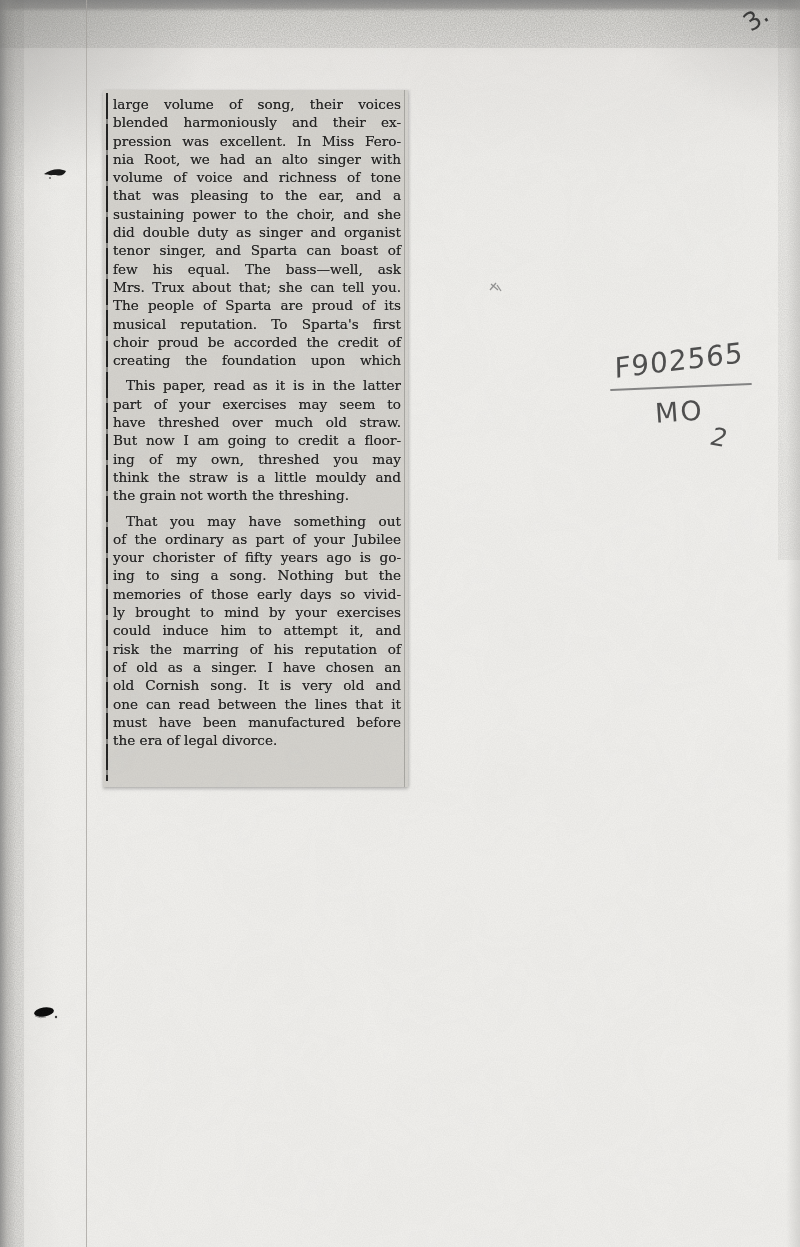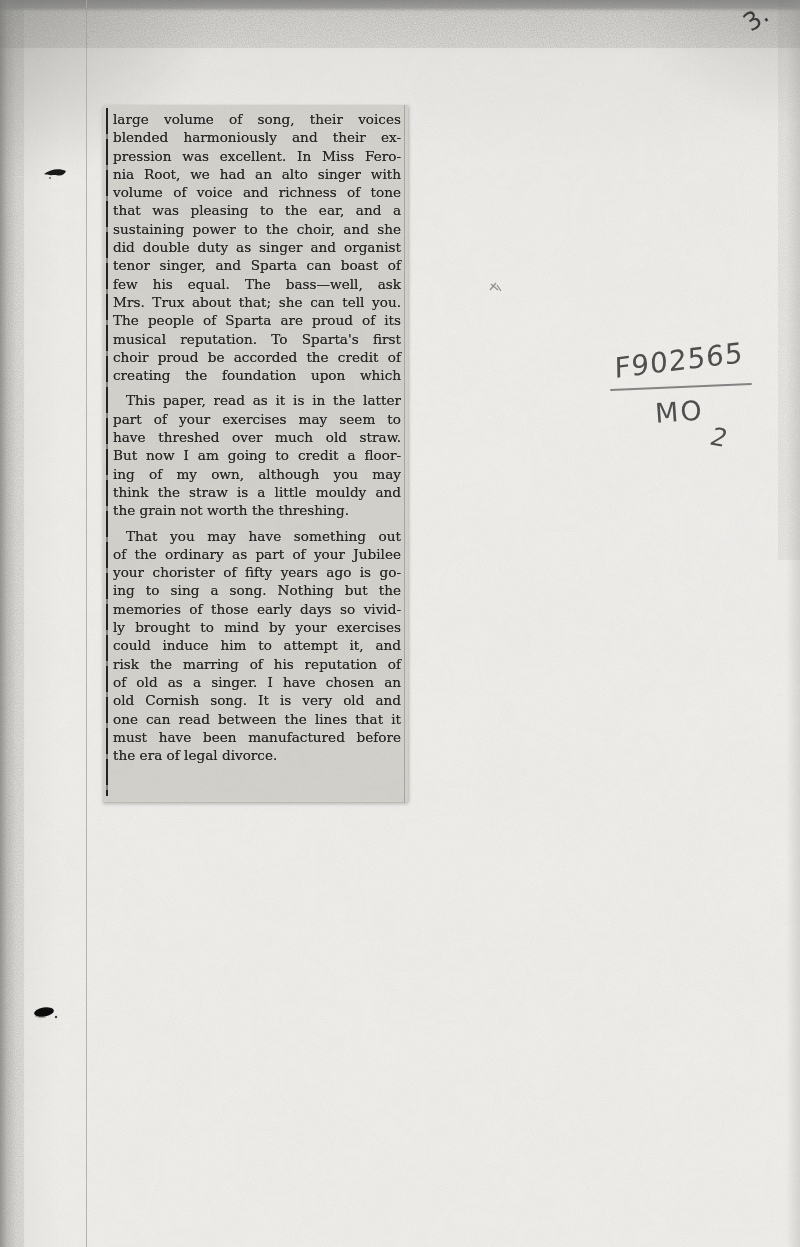--- a/index.html
+++ b/index.html
@@ -38,21 +38,20 @@
   }
   .crease{
     position:absolute;left:86px;top:0;width:1px;height:1247px;
     background:#b2afab;opacity:.9;
   }
   
   .clipping{
     position:absolute;left:103px;top:90px;width:305px;height:697px;
     background:#d6d4cf;
     box-shadow:0 2px 3px rgba(90,90,88,0.35), 2px 0 2px rgba(120,120,118,0.15);
-    margin-top:15px;
   }
   .rule-left{
     position:absolute;left:3px;top:3px;bottom:6px;width:2px;
     background:repeating-linear-gradient(180deg,#1d1d1d 0 26px,rgba(29,29,29,0.45) 26px 31px);
   }
   .rule-right{
     position:absolute;right:3px;top:0;bottom:0;width:1px;
     background:#4a4a48;opacity:.32;
   }
   .clip-text{
@@ -121,21 +120,21 @@
           <div class="cl-line">The people of Sparta are proud of its</div>
           <div class="cl-line">musical reputation.  To Sparta's first</div>
           <div class="cl-line">choir proud be accorded the credit of</div>
           <div class="cl-line">creating the foundation upon which</div>
         </div>
         <div class="para indent">
           <div class="cl-line">This paper, read as it is in the latter</div>
           <div class="cl-line">part of your exercises may seem to</div>
           <div class="cl-line">have threshed over much old straw.</div>
           <div class="cl-line">But now I am going to credit a floor-</div>
-          <div class="cl-line">ing of my own, although you may</div>
+          <div class="cl-line">ing of my own, threshed you may</div>
           <div class="cl-line">think the straw is a little mouldy and</div>
           <div class="cl-line cl-last">the grain not worth the threshing.</div>
         </div>
         <div class="para indent">
           <div class="cl-line">That you may have something out</div>
           <div class="cl-line">of the ordinary as part of your Jubilee</div>
           <div class="cl-line">your chorister of fifty years ago is go-</div>
           <div class="cl-line">ing to sing a song.  Nothing but the</div>
           <div class="cl-line">memories of those early days so vivid-</div>
           <div class="cl-line">ly brought to mind by your exercises</div>

